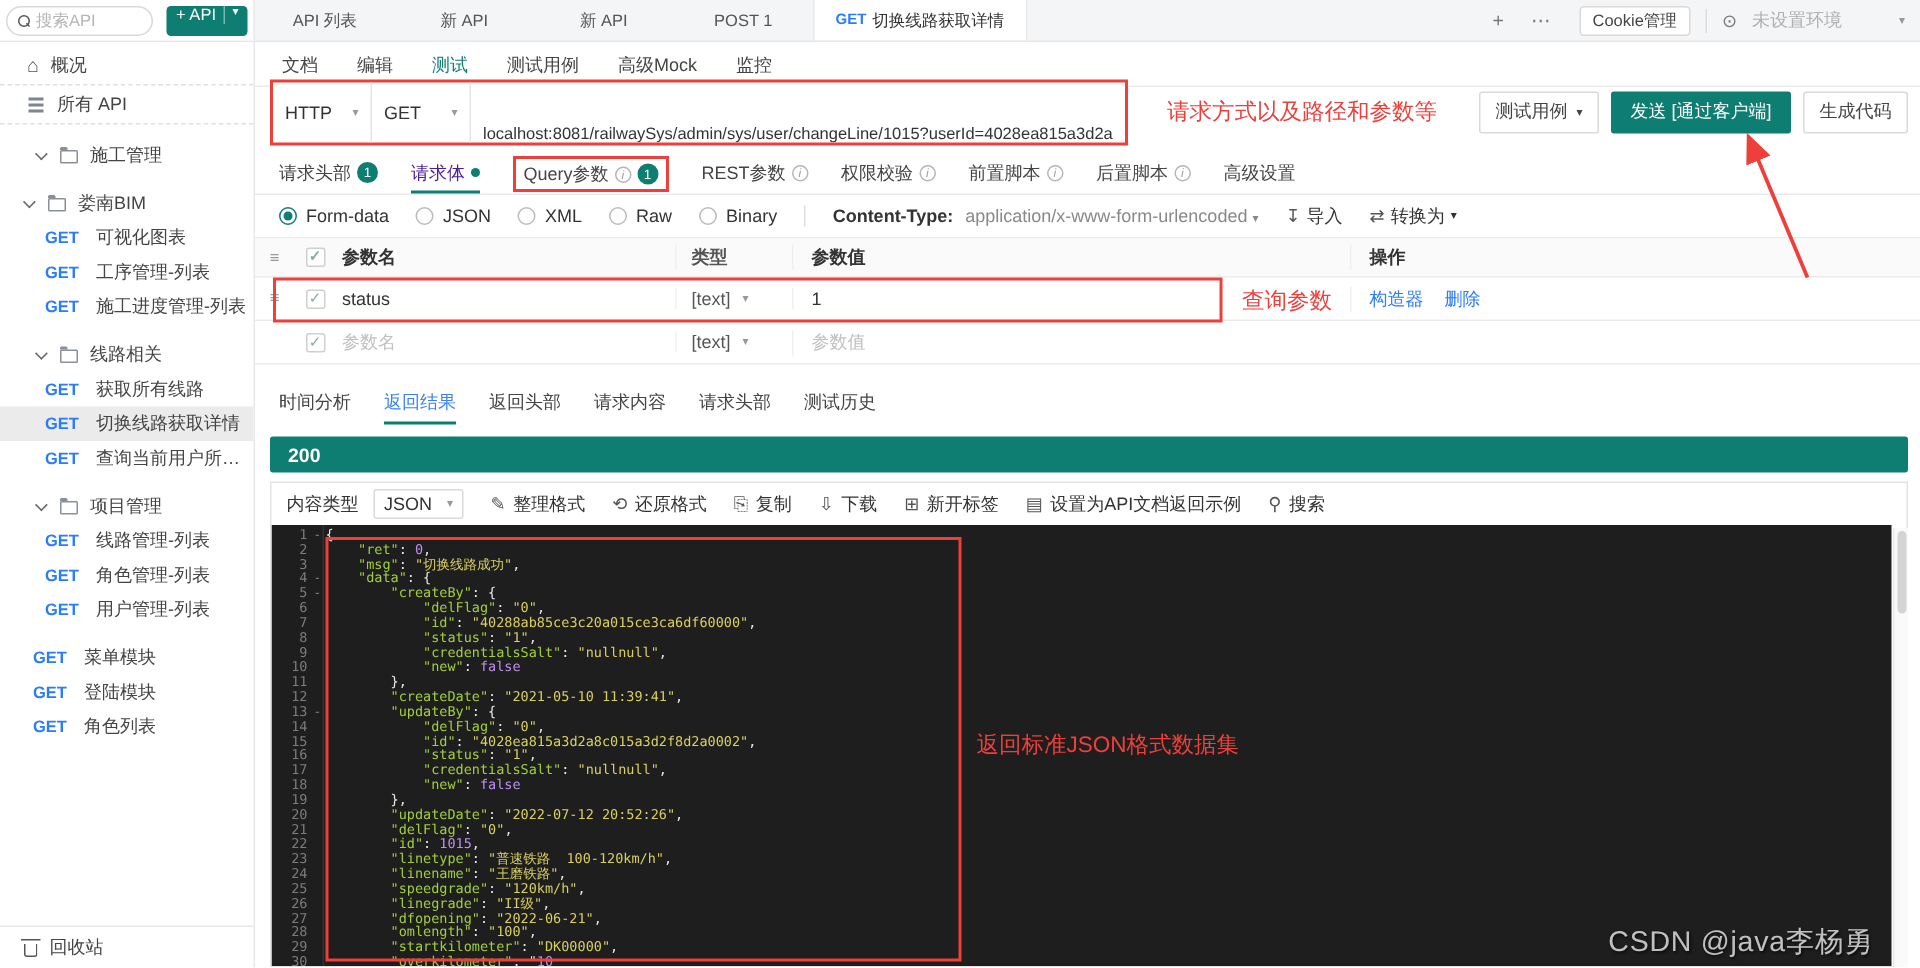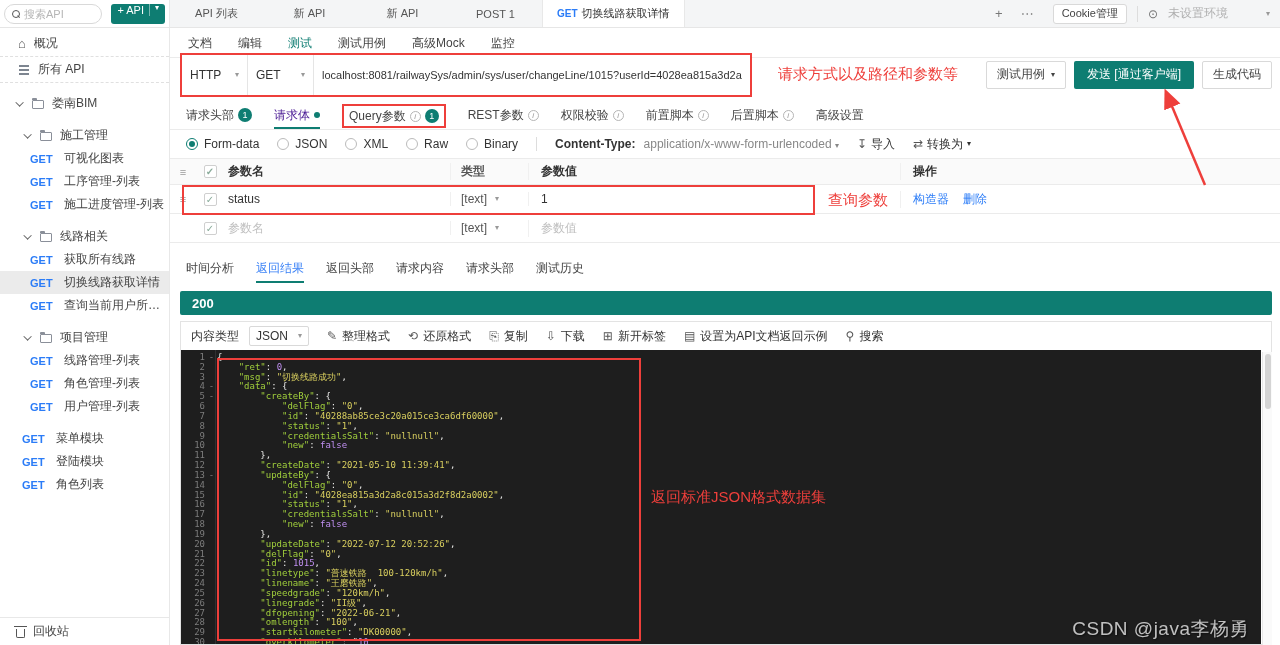--- a/index.html
+++ b/index.html
@@ -55,21 +55,21 @@
   .trash-ico { width:9px; height:9px; border:1px solid #555; border-top:none; border-radius:0 0 2px 2px; position:relative; margin-top:3px; }
   .trash-ico::before { content:""; position:absolute; top:-3px; left:-3px; width:13px; height:1.6px; background:#555; }
 
   
   .main { flex:1; position:relative; display:flex; flex-direction:column; overflow:hidden; }
   .doc-tabs { margin-top:4px; height:26px; display:flex; align-items:center; gap:26px; padding-left:18px; border-bottom:1px solid #ebebeb; }
   .doc-tab { color:#444; cursor:pointer; height:100%; display:flex; align-items:center; border-bottom:2px solid transparent; }
   .doc-tab.active { color:#0e7d72; border-bottom-color:#0e7d72; }
 
   .url-row { height:33px; display:flex; align-items:center; padding:0 8px 0 10px; }
-  .url-box { width:572px; height:44px; border:2px solid #ee3f3b; display:flex; align-items:center; background:#fff; flex:none; }
+  .url-box { width:572px; height:44px; border:2px solid #ee3f3b; display:flex; align-items:flex-end; background:#fff; flex:none; }
   .url-select { width:66px; height:100%; display:flex; align-items:center; justify-content:space-between; padding:0 8px; border-right:1px solid #e5e5e5; cursor:pointer; color:#333; flex:none; }
   .url-select .caret { color:#999; }
   .url-input { flex:1; border:none; outline:none; font-size:11px; color:#333; padding:0 8px; min-width:0; background:transparent; }
   .url-note { color:#ee3f3b; font-size:15px; margin-left:26px; white-space:nowrap; }
   .url-actions { margin-left:auto; display:flex; align-items:center; gap:8px; }
   .btn-plain { height:28px; background:#fff; border:1px solid #d9d9d9; border-radius:2px; padding:0 10px; font-size:12px; color:#444; cursor:pointer; display:flex; align-items:center; gap:6px; }
   .btn-send { height:28px; background:#0e7d72; color:#fff; border:none; border-radius:2px; padding:0 13px; font-size:12px; cursor:pointer; }
 
   .req-tabs { margin-top:12px; height:27px; display:flex; align-items:center; gap:22px; padding-left:16px; border-bottom:1px solid #ebebeb; }
   .req-tab { display:flex; align-items:center; gap:4px; color:#444; cursor:pointer; height:100%; border-bottom:2px solid transparent; white-space:nowrap; }
@@ -191,29 +191,29 @@
       <div class="side-scroll">
         <div class="side-item static dashed">
           <span class="home-ico">⌂</span>
           <span class="side-label">概况</span>
         </div>
         <div class="side-item static dashed">
           <span class="lines-ico"></span>
           <span class="side-label">所有 API</span>
         </div>
         <div id="tree">
+            <div class="side-item lvl1 kind-folder">
+              <span class="chev"></span>
+              <span class="folder-ico"></span>
+              <span class="side-label">施工管理</span>
+            </div>
             <div class="side-item lvl0 kind-folder">
               <span class="chev"></span>
               <span class="folder-ico"></span>
               <span class="side-label">娄南BIM</span>
-            </div>
-            <div class="side-item lvl1 kind-folder">
-              <span class="chev"></span>
-              <span class="folder-ico"></span>
-              <span class="side-label">施工管理</span>
             </div>
             <div class="side-item lvl2 kind-api">
               <span class="get-badge">GET</span>
               <span class="side-label">可视化图表</span>
             </div>
             <div class="side-item lvl2 kind-api">
               <span class="get-badge">GET</span>
               <span class="side-label">工序管理-列表</span>
             </div>
             <div class="side-item lvl2 kind-api">

